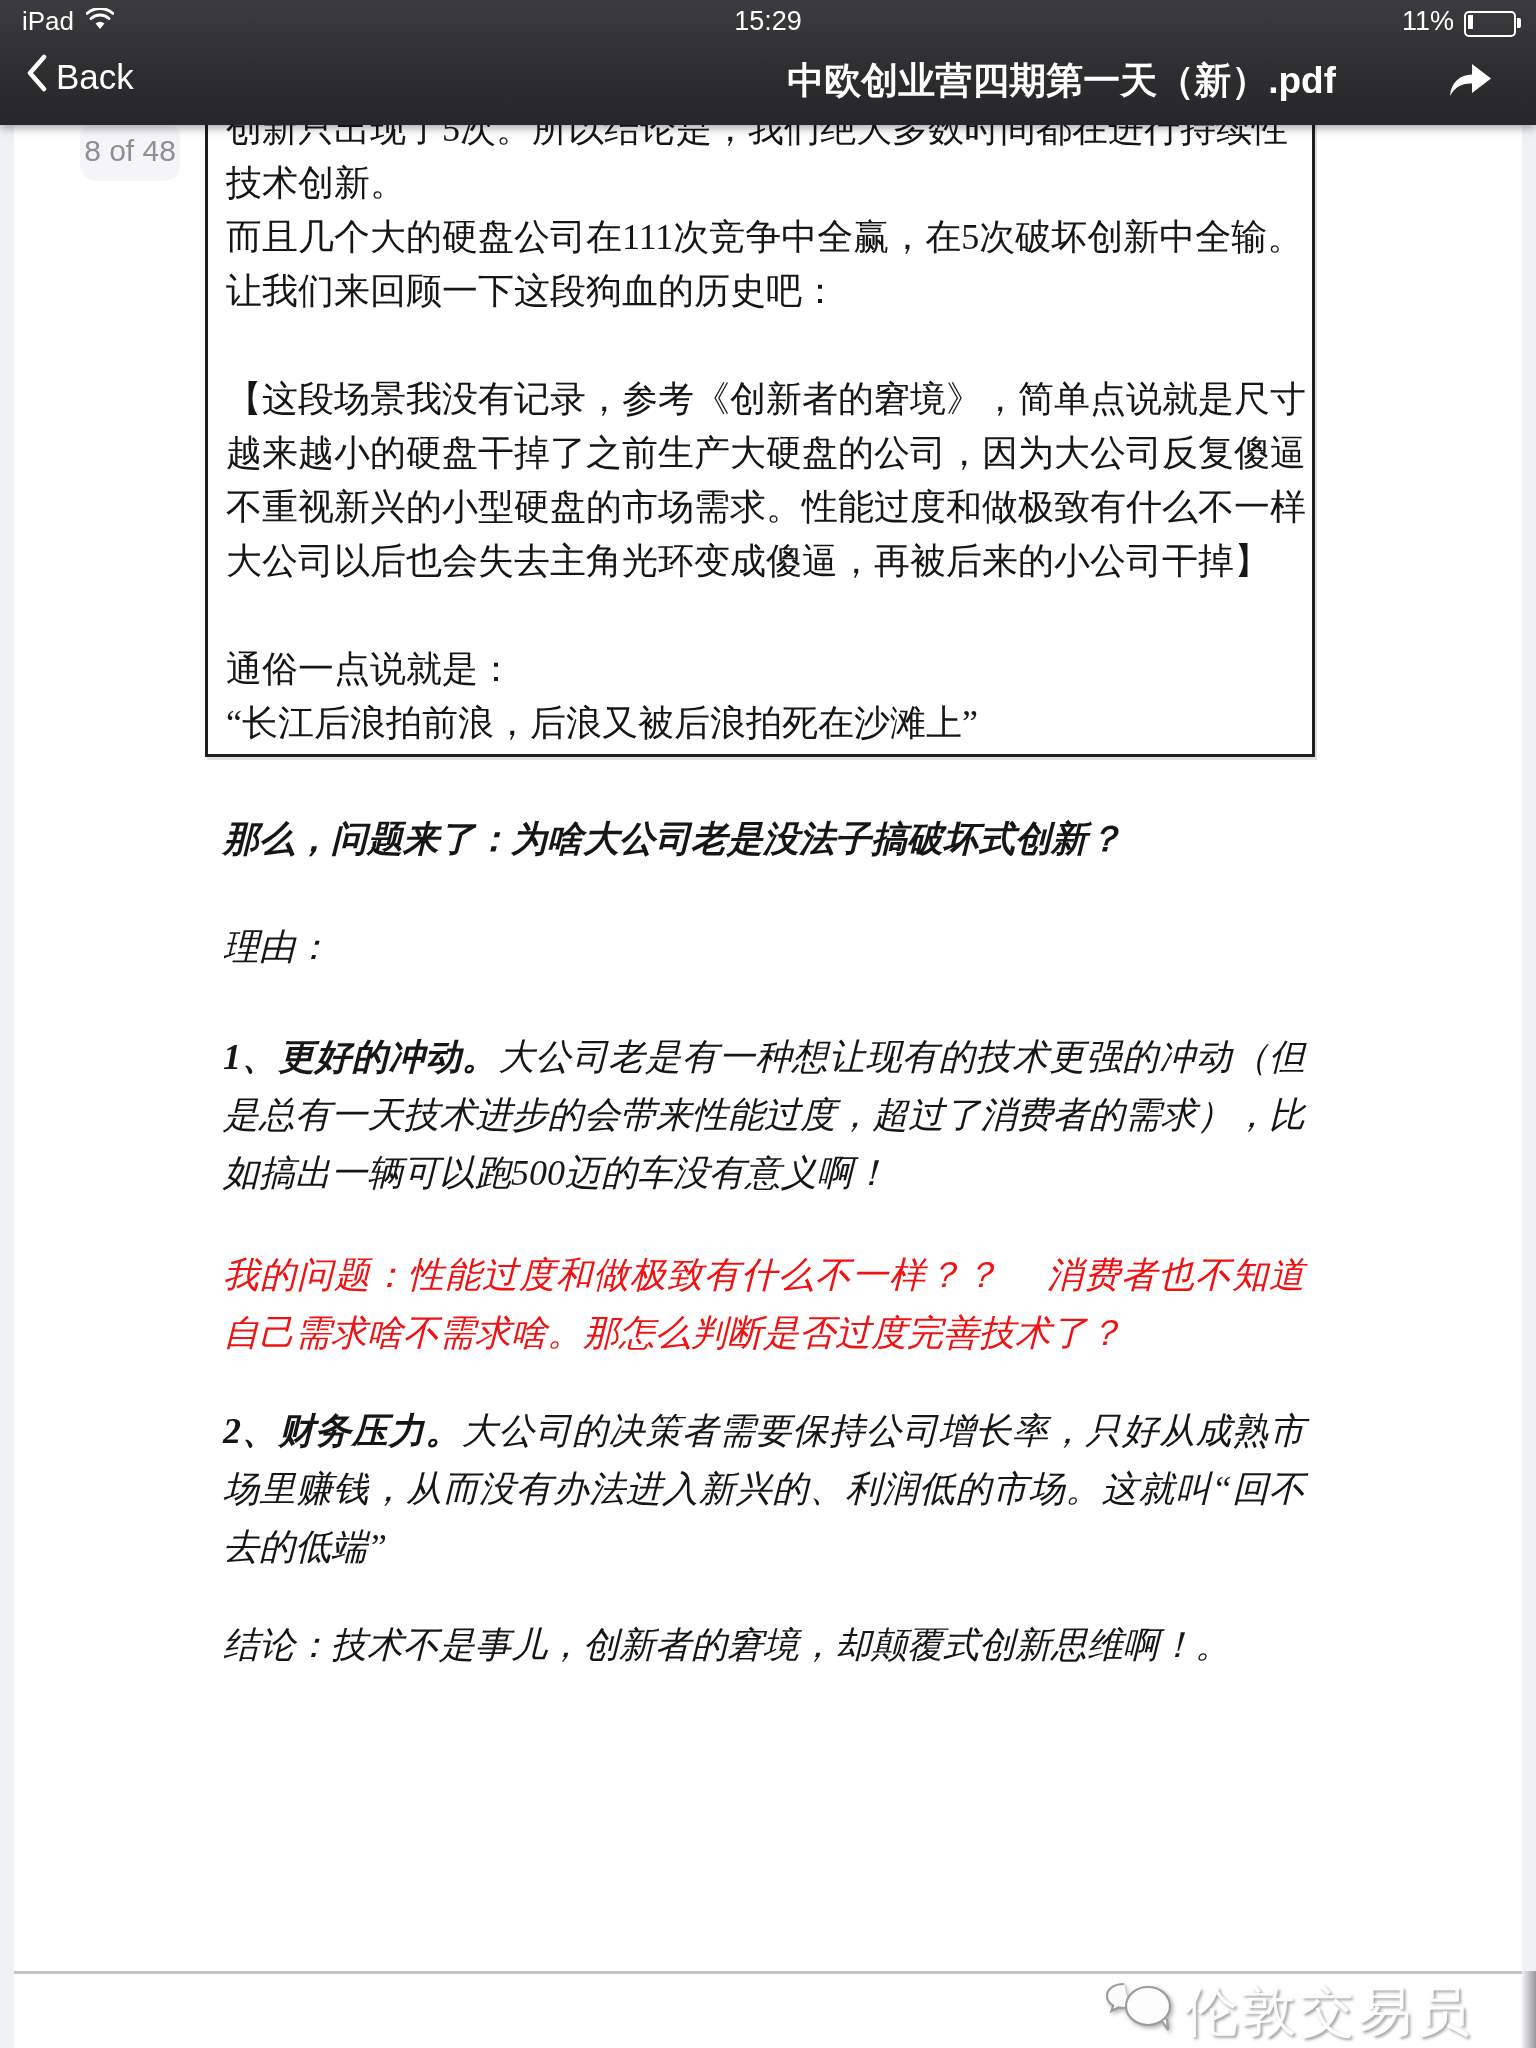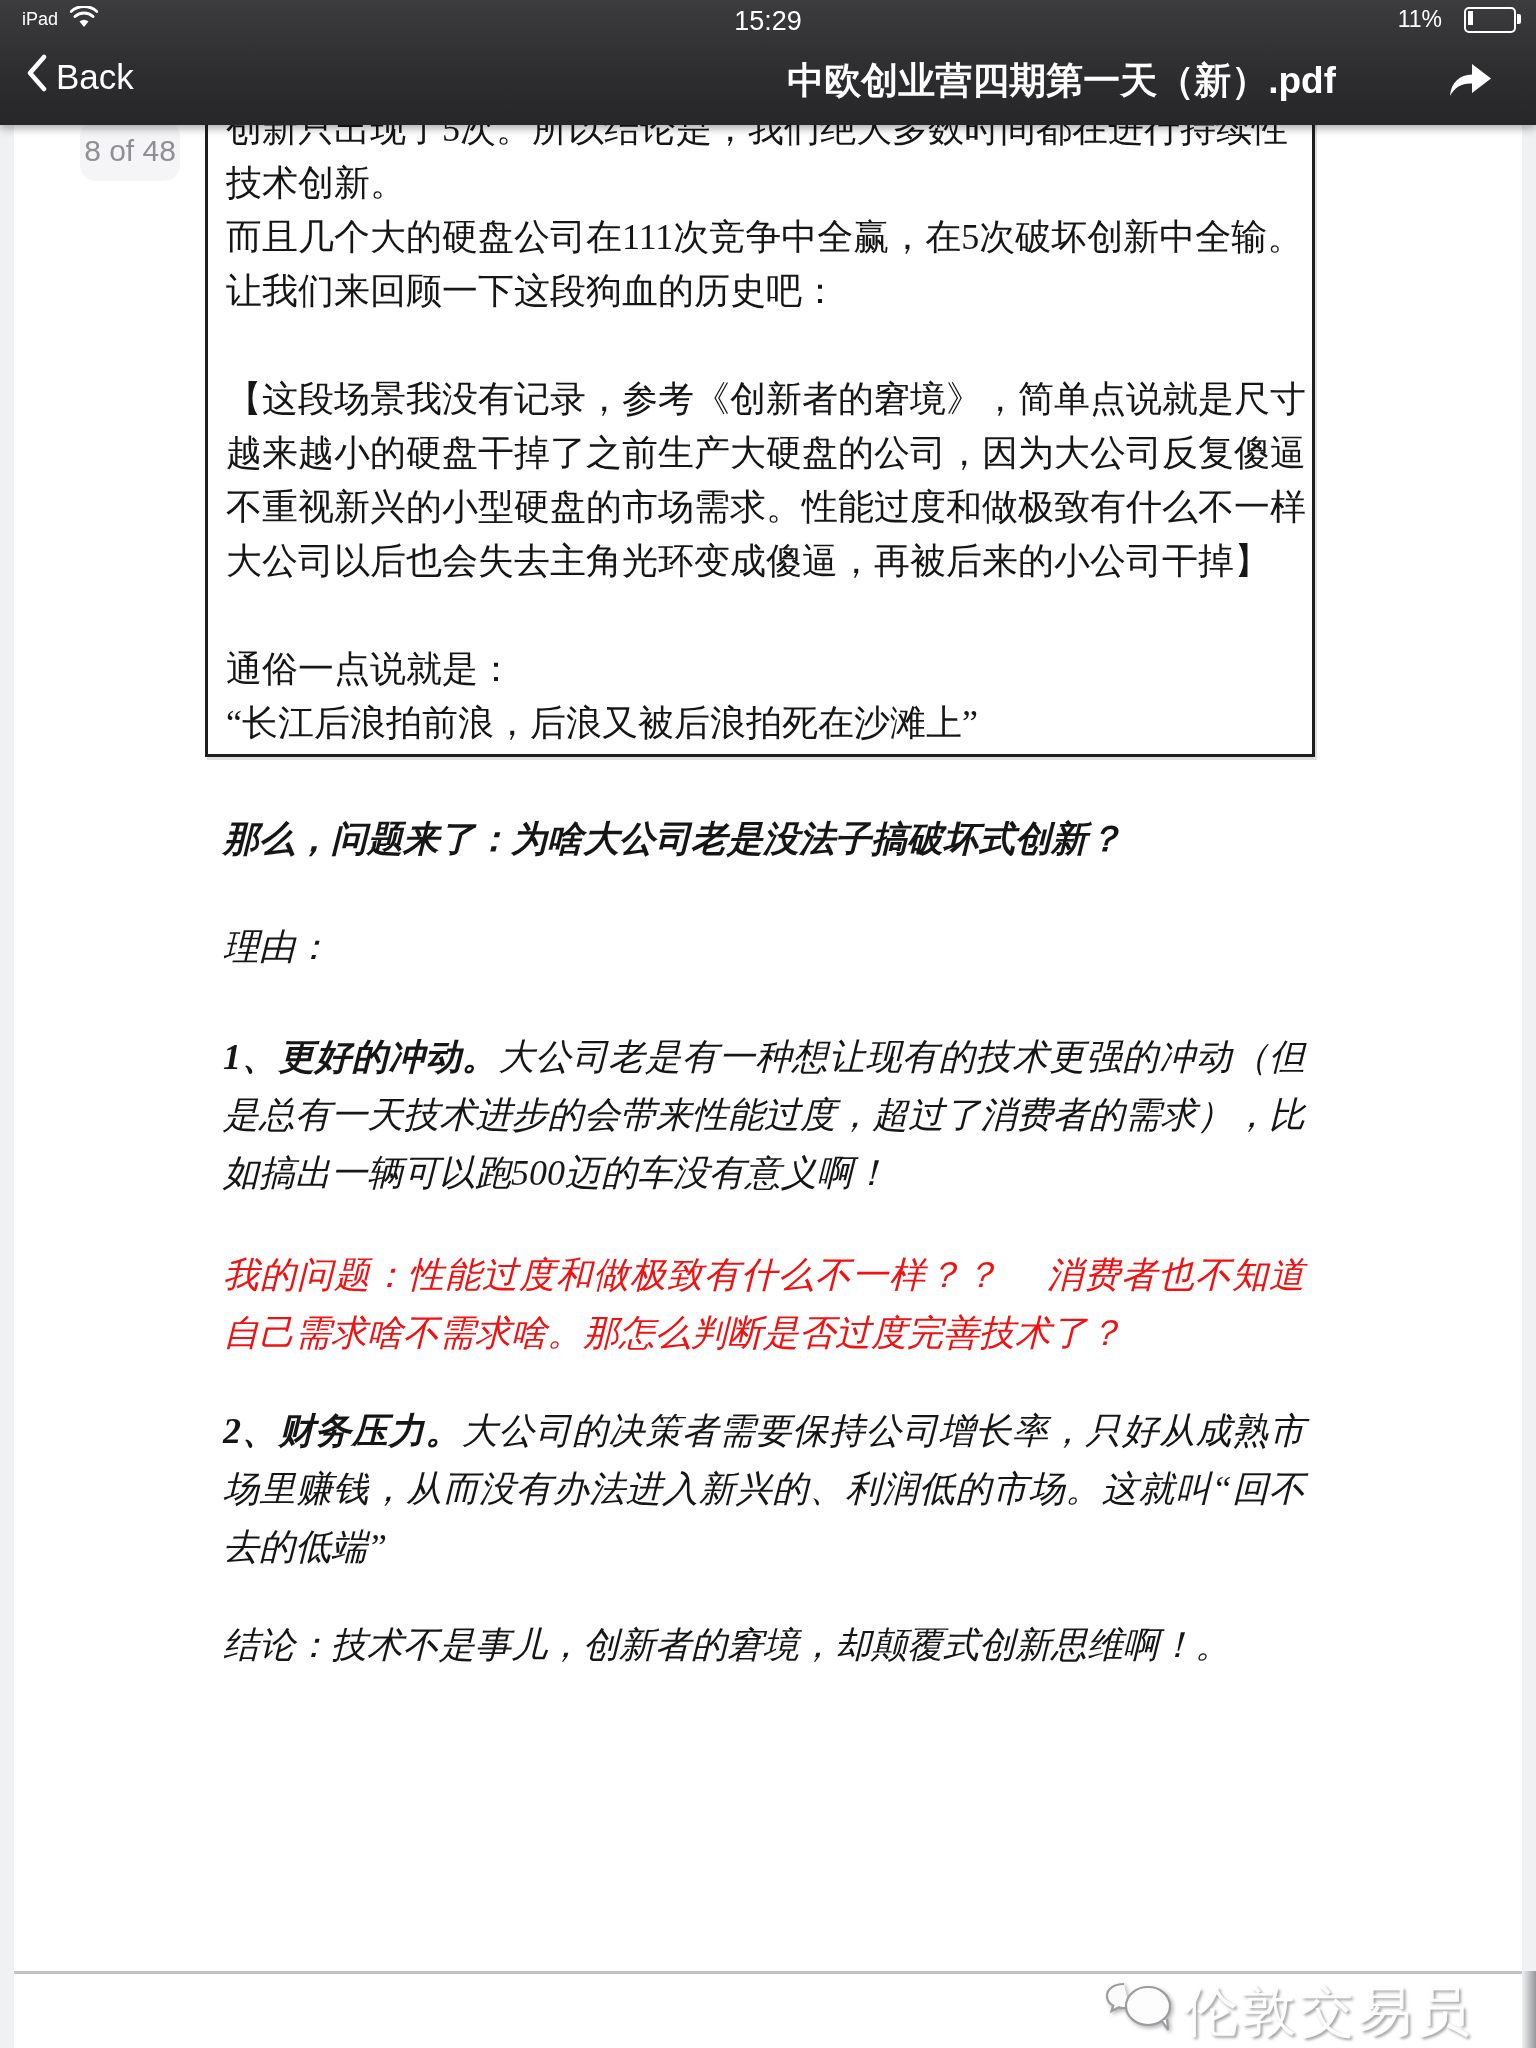--- a/index.html
+++ b/index.html
@@ -14,23 +14,23 @@
   .pdf-page-next{position:absolute;left:14px;top:1974px;width:1508px;height:74px;background:#ffffff;}
   .right-margin-shade{position:absolute;right:0;top:1971px;width:14px;height:77px;
     background:linear-gradient(90deg,#f0f1f3,#98989c);}
   
   .header{
     position:absolute;top:0;left:0;width:1536px;height:125px;z-index:10;
     background:linear-gradient(180deg,#3c3c3e 0%,#2d2d2f 60%,#27272a 100%);
     box-shadow:0 3px 9px rgba(0,0,0,0.35);color:#fff;
   }
   .status-row{position:absolute;top:0;left:0;right:0;height:40px;}
-  .carrier{position:absolute;left:22px;top:6px;font-size:18px;display:flex;align-items:center;gap:12px;}
+  .carrier{position:absolute;left:22px;top:6px;font-size:26px;display:flex;align-items:center;gap:12px;}
   .clock{position:absolute;left:0;right:0;top:6px;text-align:center;font-size:27px;}
-  .battery-group{position:absolute;right:20px;top:6px;display:flex;align-items:center;gap:22px;font-size:23px;}
+  .battery-group{position:absolute;right:20px;top:6px;display:flex;align-items:flex-end;gap:10px;font-size:27px;}
   .batt{position:relative;width:48px;height:22px;border:2px solid #fff;border-radius:5px;}
   .batt::after{content:"";position:absolute;right:-7px;top:5px;width:4px;height:10px;background:#fff;border-radius:0 2px 2px 0;}
   .batt-fill{position:absolute;left:2px;top:2px;width:5px;height:14px;background:#fff;}
   .nav-row{position:absolute;top:40px;left:0;right:0;height:85px;}
   .back-btn{position:absolute;left:26px;top:14px;display:flex;align-items:center;gap:8px;
     font-size:35px;color:#fff;cursor:pointer;}
   .nav-title{position:absolute;left:200px;right:200px;top:16px;text-align:right;
     font-size:37px;font-weight:bold;white-space:nowrap;overflow:hidden;}
   .share-btn{position:absolute;right:40px;top:12px;width:52px;height:52px;cursor:pointer;}
   

